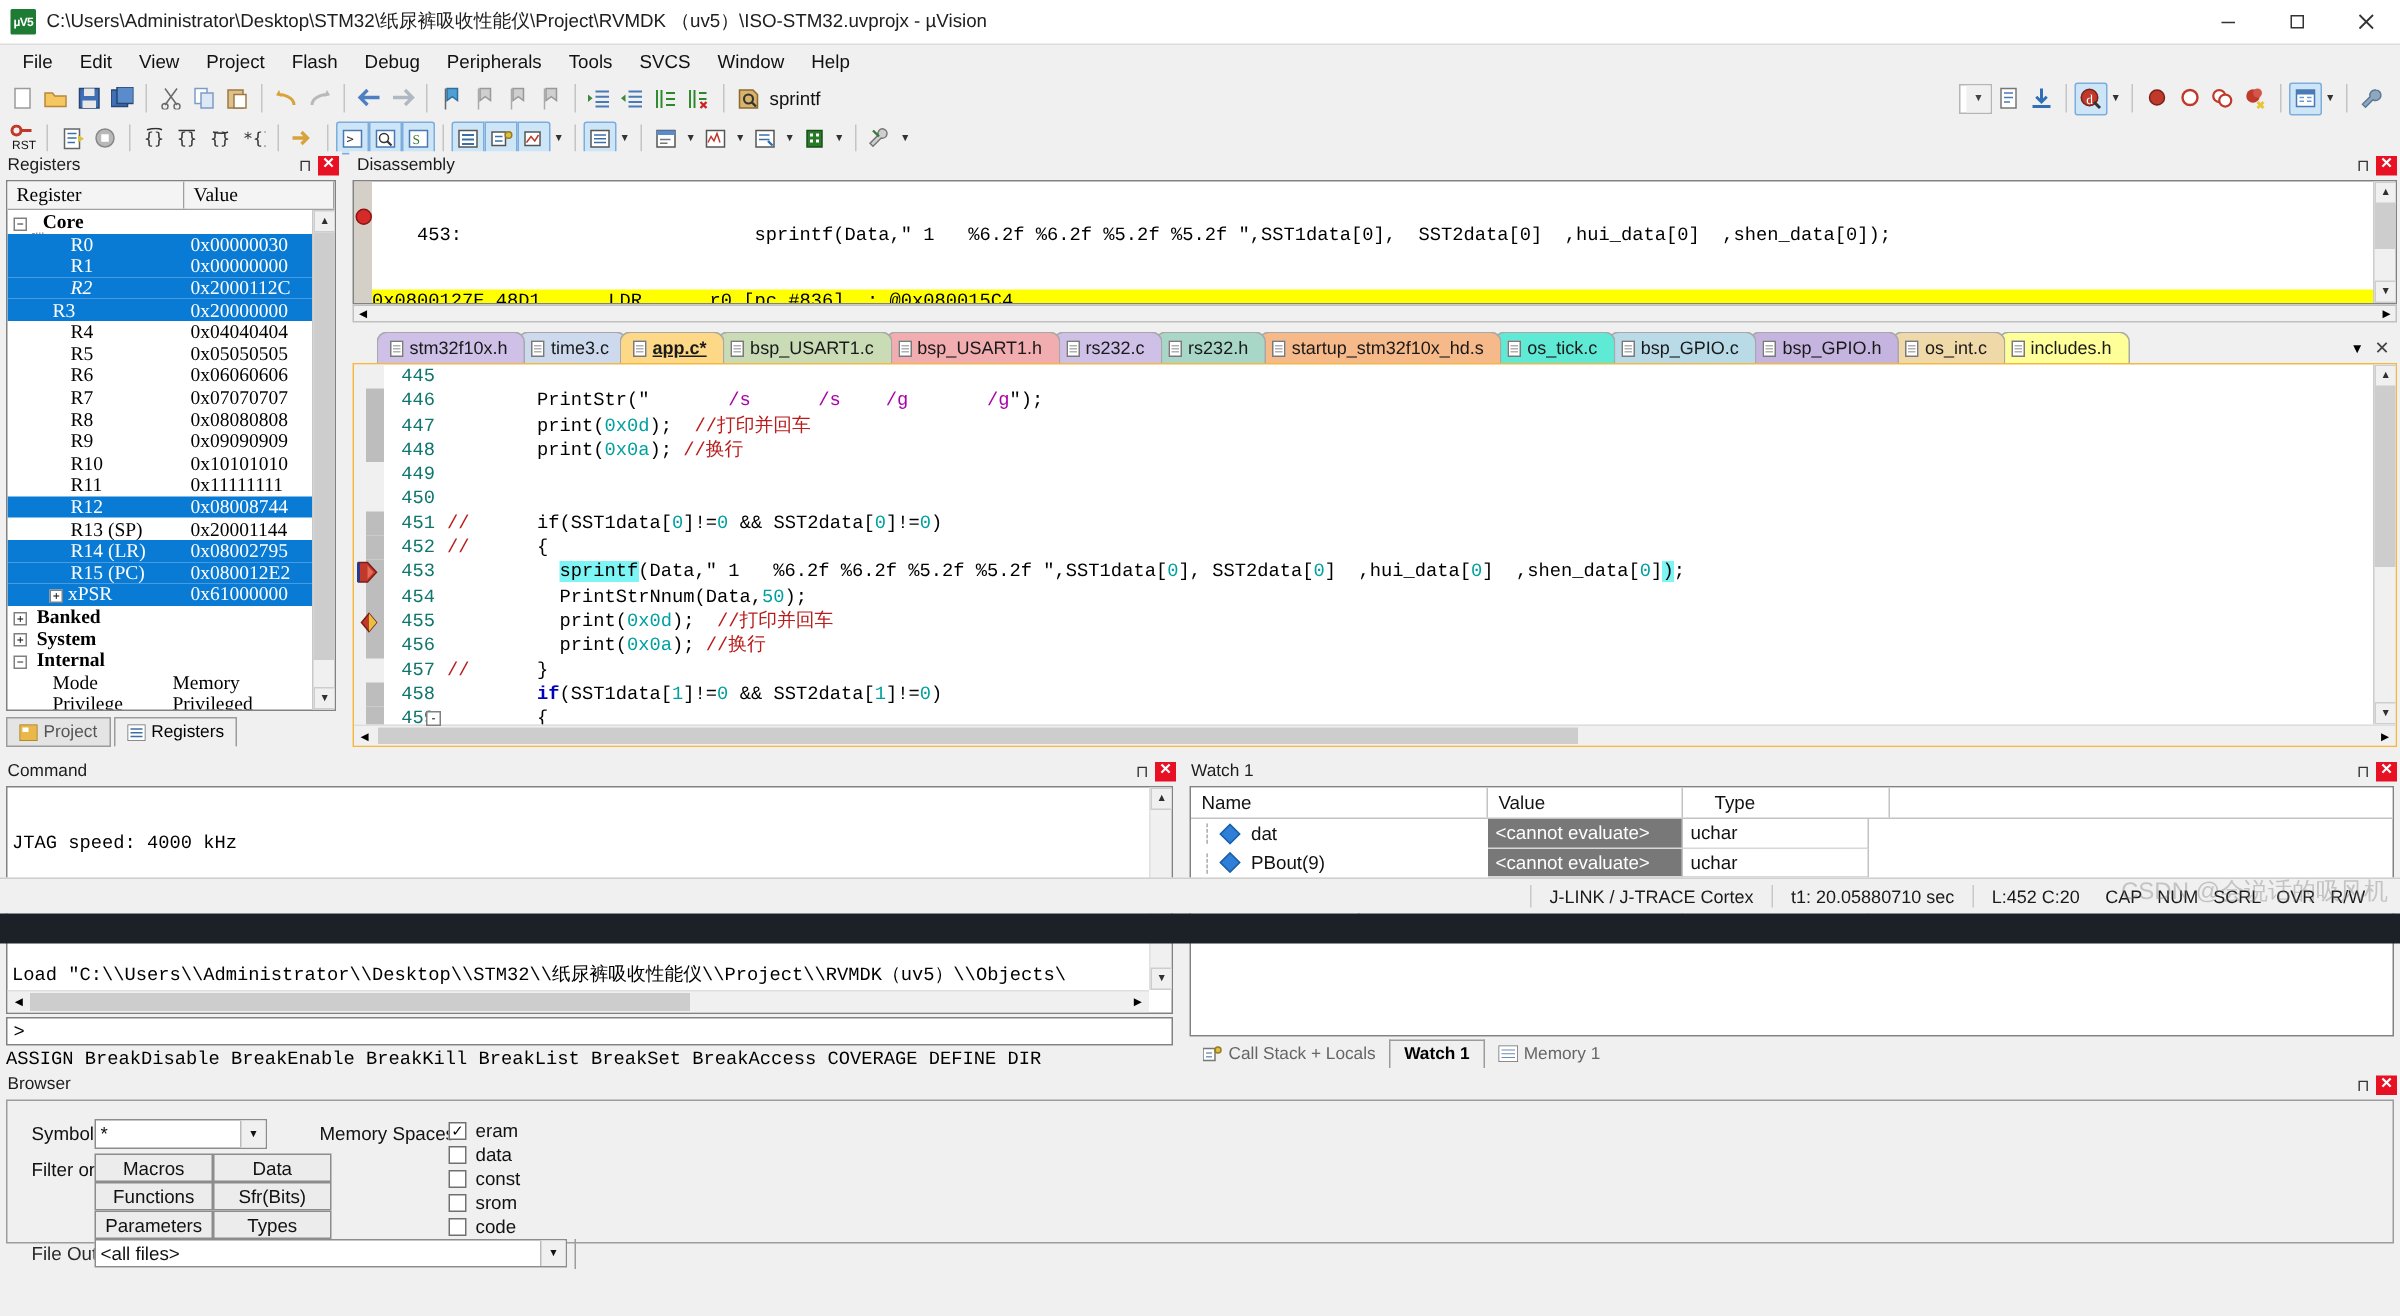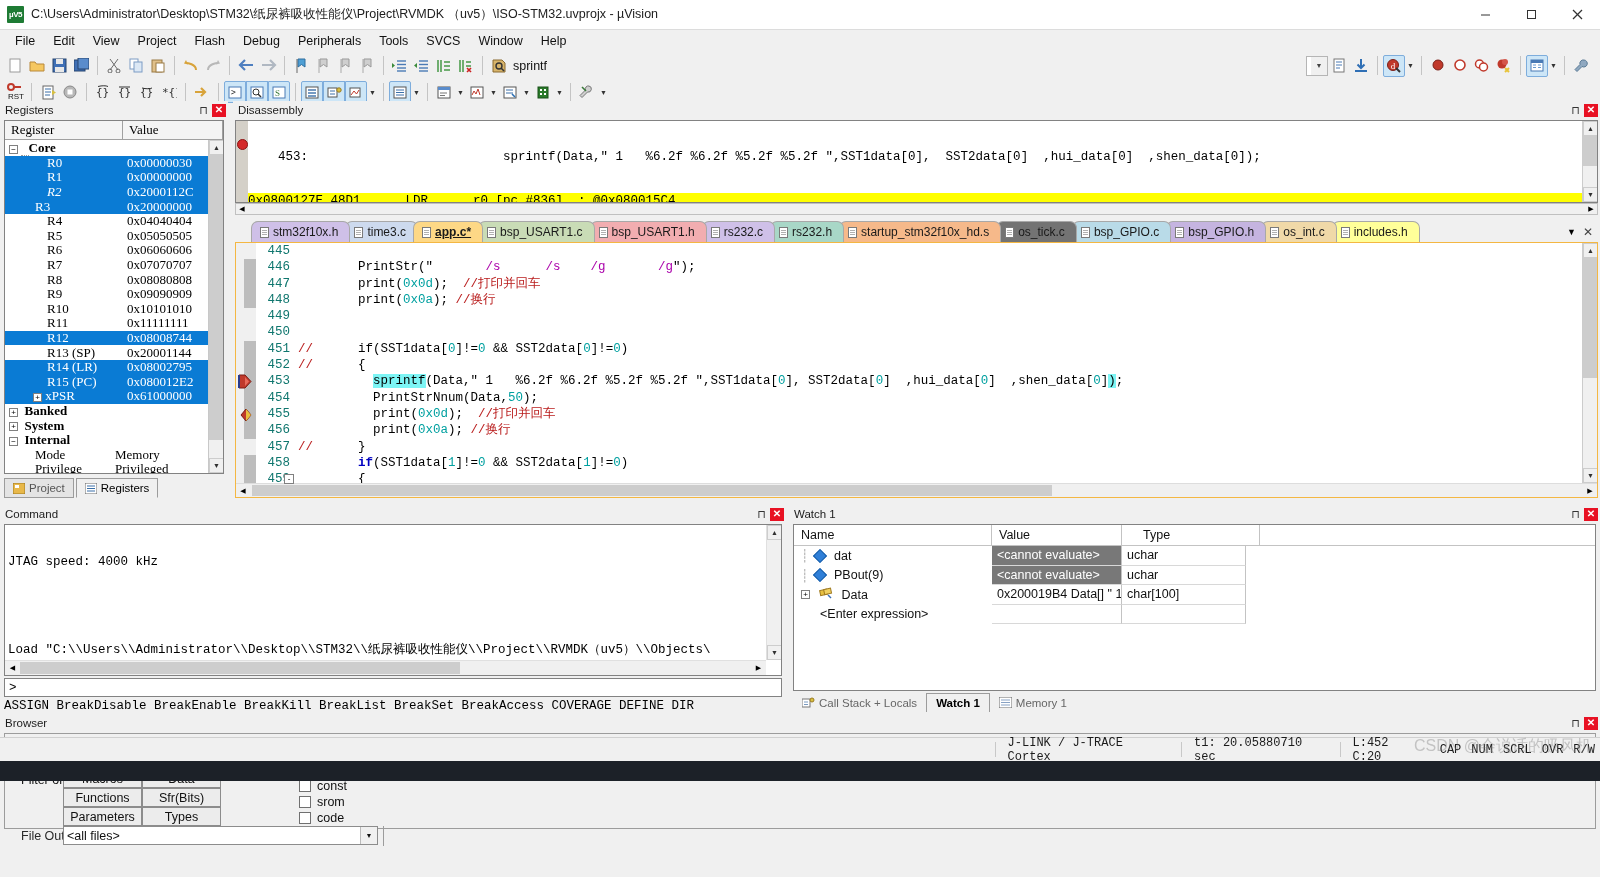--- a/index.html
+++ b/index.html
@@ -4,21 +4,21 @@
 <style>
   * { box-sizing: border-box; }
   html, body {
     margin: 0; padding: 0;
     width: 1600px; height: 877px;
     overflow: hidden;
     font-family: "Liberation Sans", sans-serif;
     font-size: 12px;
     background: #f0f0f0;
   }
-  .app { position: relative; width: 1600px; height: 781px; background: #f0f0f0; }
+  .app { position: relative; width: 1600px; height: 629px; background: #f0f0f0; }
 
   
   .titlebar {
     height: 30px; display: flex; align-items: center;
     background: #ffffff; border-bottom: 1px solid #dcdcdc;
   }
   .title-icon {
     width: 17px; height: 17px; margin-left: 7px; margin-right: 7px;
     background: #1e7b34; color: #fff; font-size: 8px; font-weight: bold;
     display: flex; align-items: center; justify-content: center;
@@ -224,21 +224,21 @@
   }
   .br-chk { position: absolute; display: flex; align-items: center; gap: 6px; font-size: 12.5px; color: #111;}
   .chkbox { width: 12px; height: 12px; border: 1px solid #707070; background: #fff; display:flex; align-items:center; justify-content:center; font-size:10px; color:#000;}
 
   
   .statusbar {
     position: absolute; left: 0; bottom: 20px; width: 1600px; height: 24px;
     background: #f0f0f0; border-top: 1px solid #d0d0d0;
     display: flex; align-items: center; font-size: 12px; color: #1a1a1a;
   }
-  .st-seg { padding: 0 12px; height: 16px; display: flex; align-items: center; font-family: Liberation Mono, monospace; }
+  .st-seg { padding: 0 12px; height: 16px; display: flex; align-items: center; }
   .st-div { width: 1px; height: 15px; background: #c8c8c8; }
   .taskbar { position: absolute; left: 0; bottom: 0; width: 1600px; height: 20px; background: #1c2128; }
   .watermark {
     position: absolute; right: 8px; bottom: 24px; font-size: 16px; color: rgba(120,120,120,0.38);
     white-space: nowrap; pointer-events: none; font-family: "Liberation Sans", sans-serif;
   }
 </style>
 </head>
 <body>
 
@@ -849,21 +849,21 @@
             <span>rs232.c</span>
           </div>
           <div class="ed-tab" style="background: rgb(168, 215, 199); z-index: 14;">
             <span class="doc-ico"></span>
             <span>rs232.h</span>
           </div>
           <div class="ed-tab" style="background: rgb(246, 185, 138); z-index: 13;">
             <span class="doc-ico"></span>
             <span>startup_stm32f10x_hd.s</span>
           </div>
-          <div class="ed-tab" style="background: #737373; z-index: 12; align-items: center;">
+          <div class="ed-tab" style="background: #5eead4; z-index: 12; align-items: center;">
             <span class="doc-ico"></span>
             <span>os_tick.c</span>
           </div>
           <div class="ed-tab" style="background: rgb(185, 219, 232); z-index: 11;">
             <span class="doc-ico"></span>
             <span>bsp_GPIO.c</span>
           </div>
           <div class="ed-tab" style="background: rgb(197, 180, 224); z-index: 10;">
             <span class="doc-ico"></span>
             <span>bsp_GPIO.h</span>

